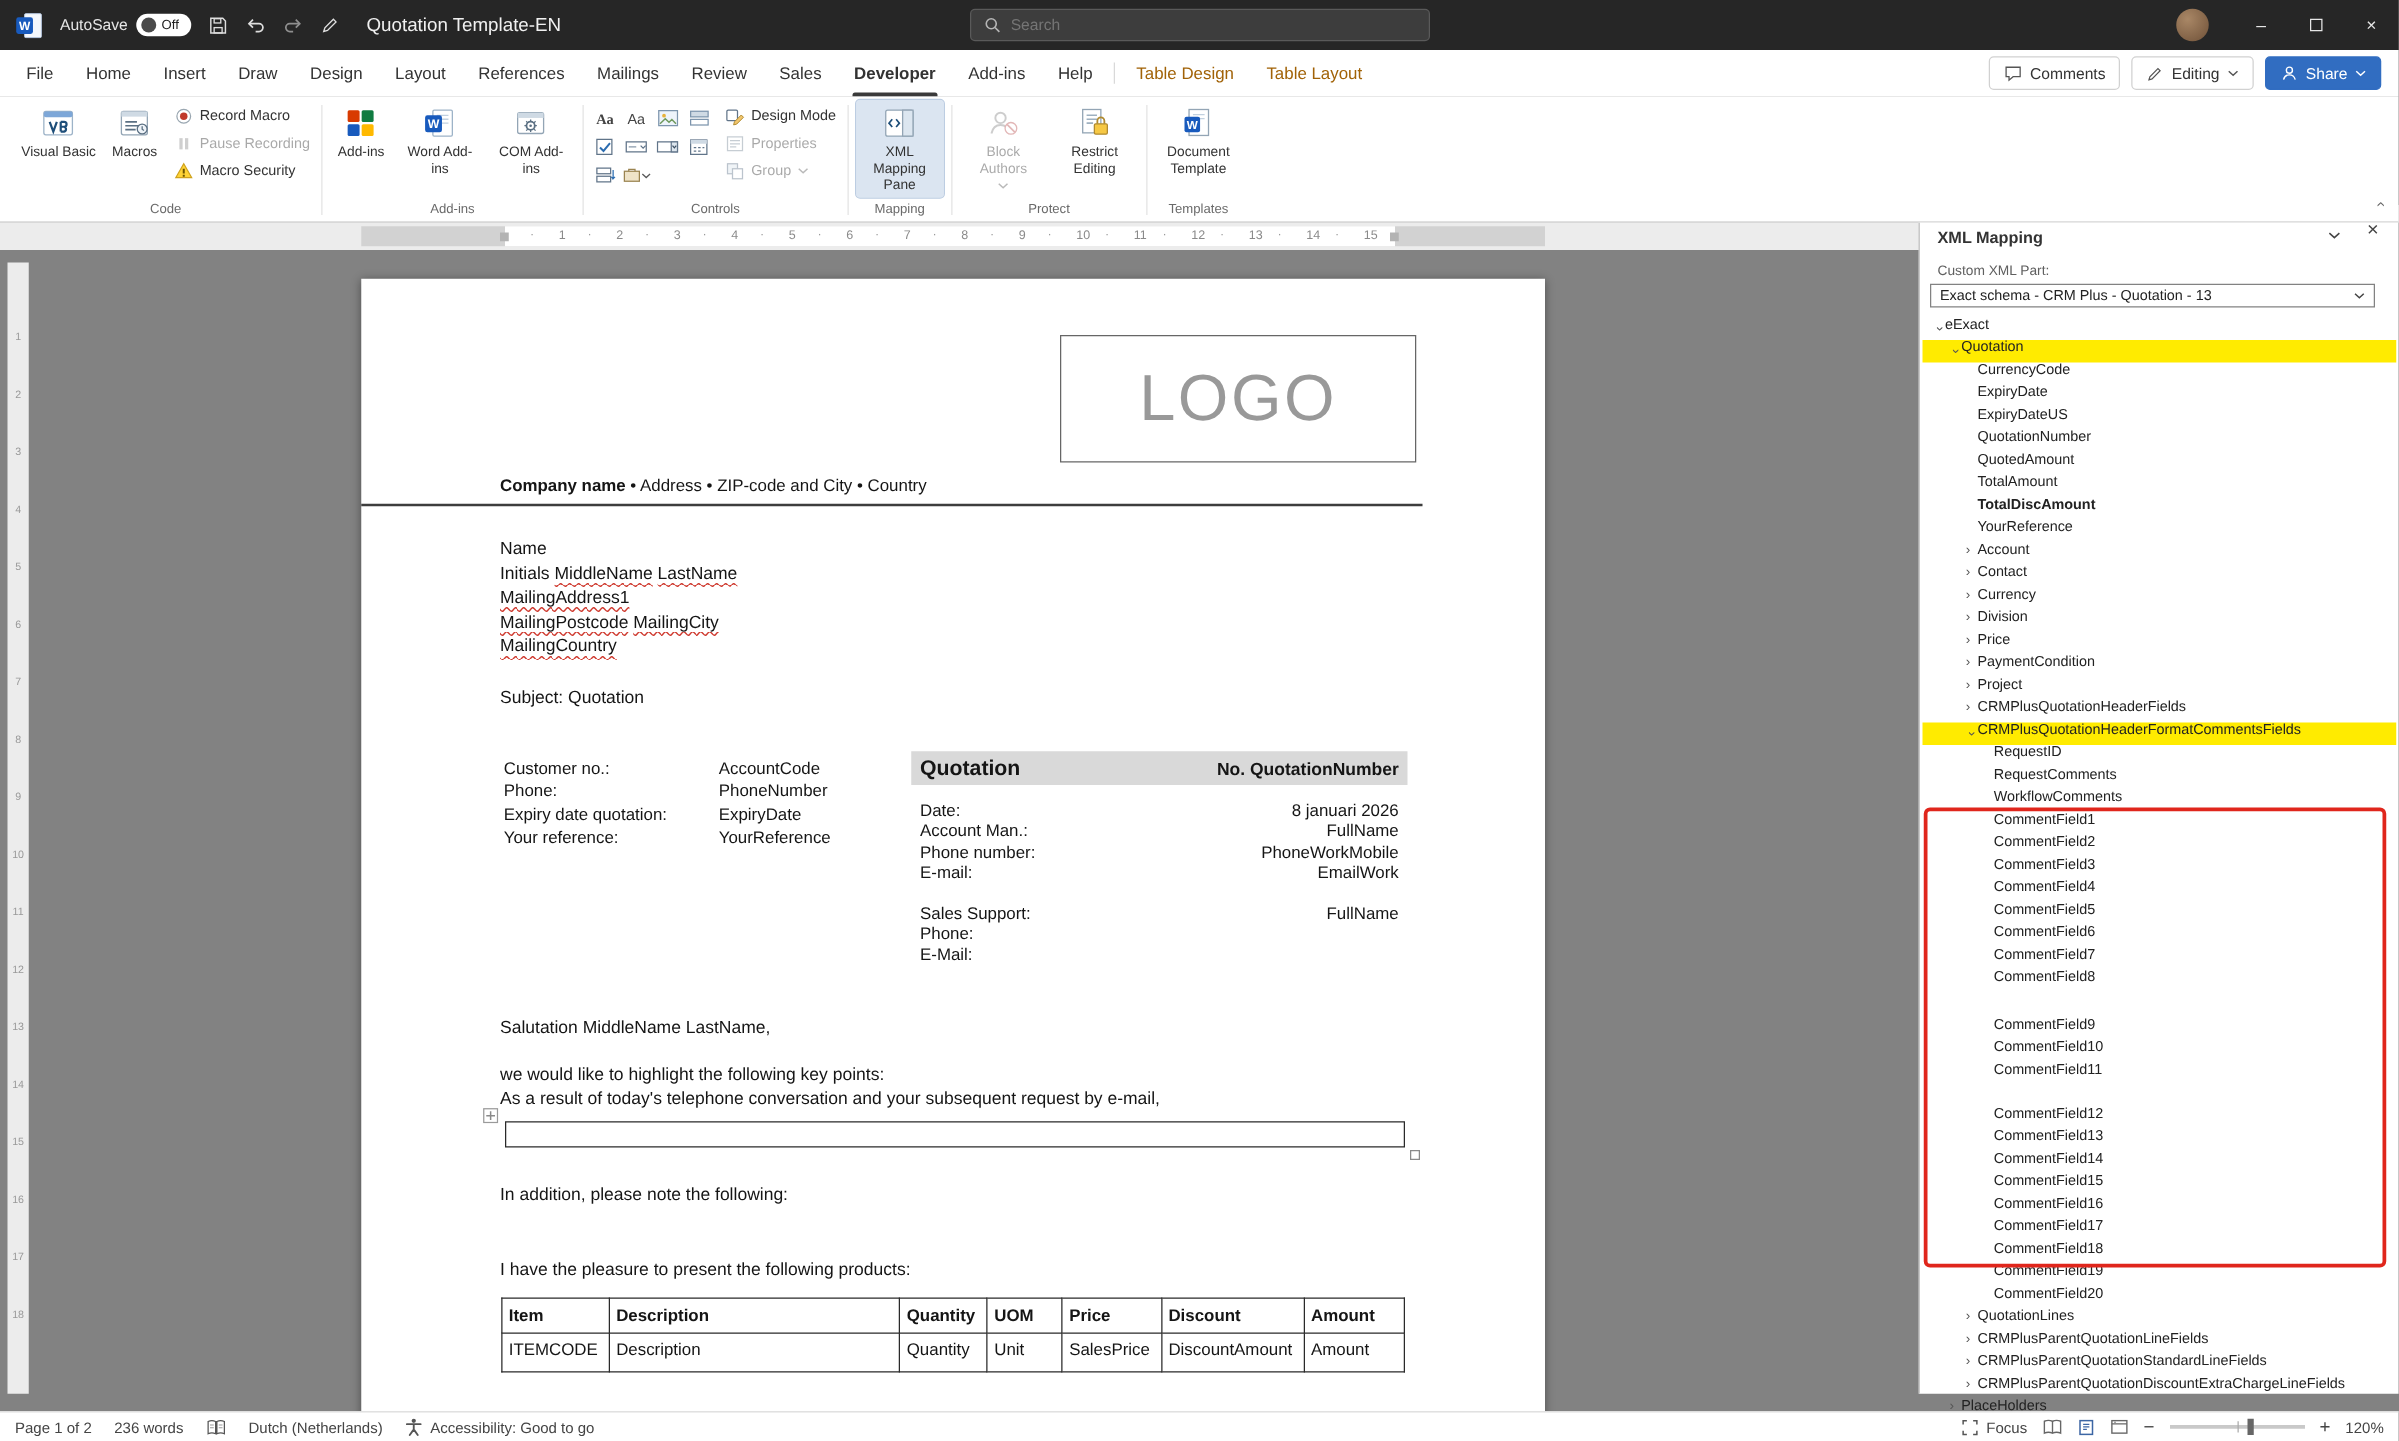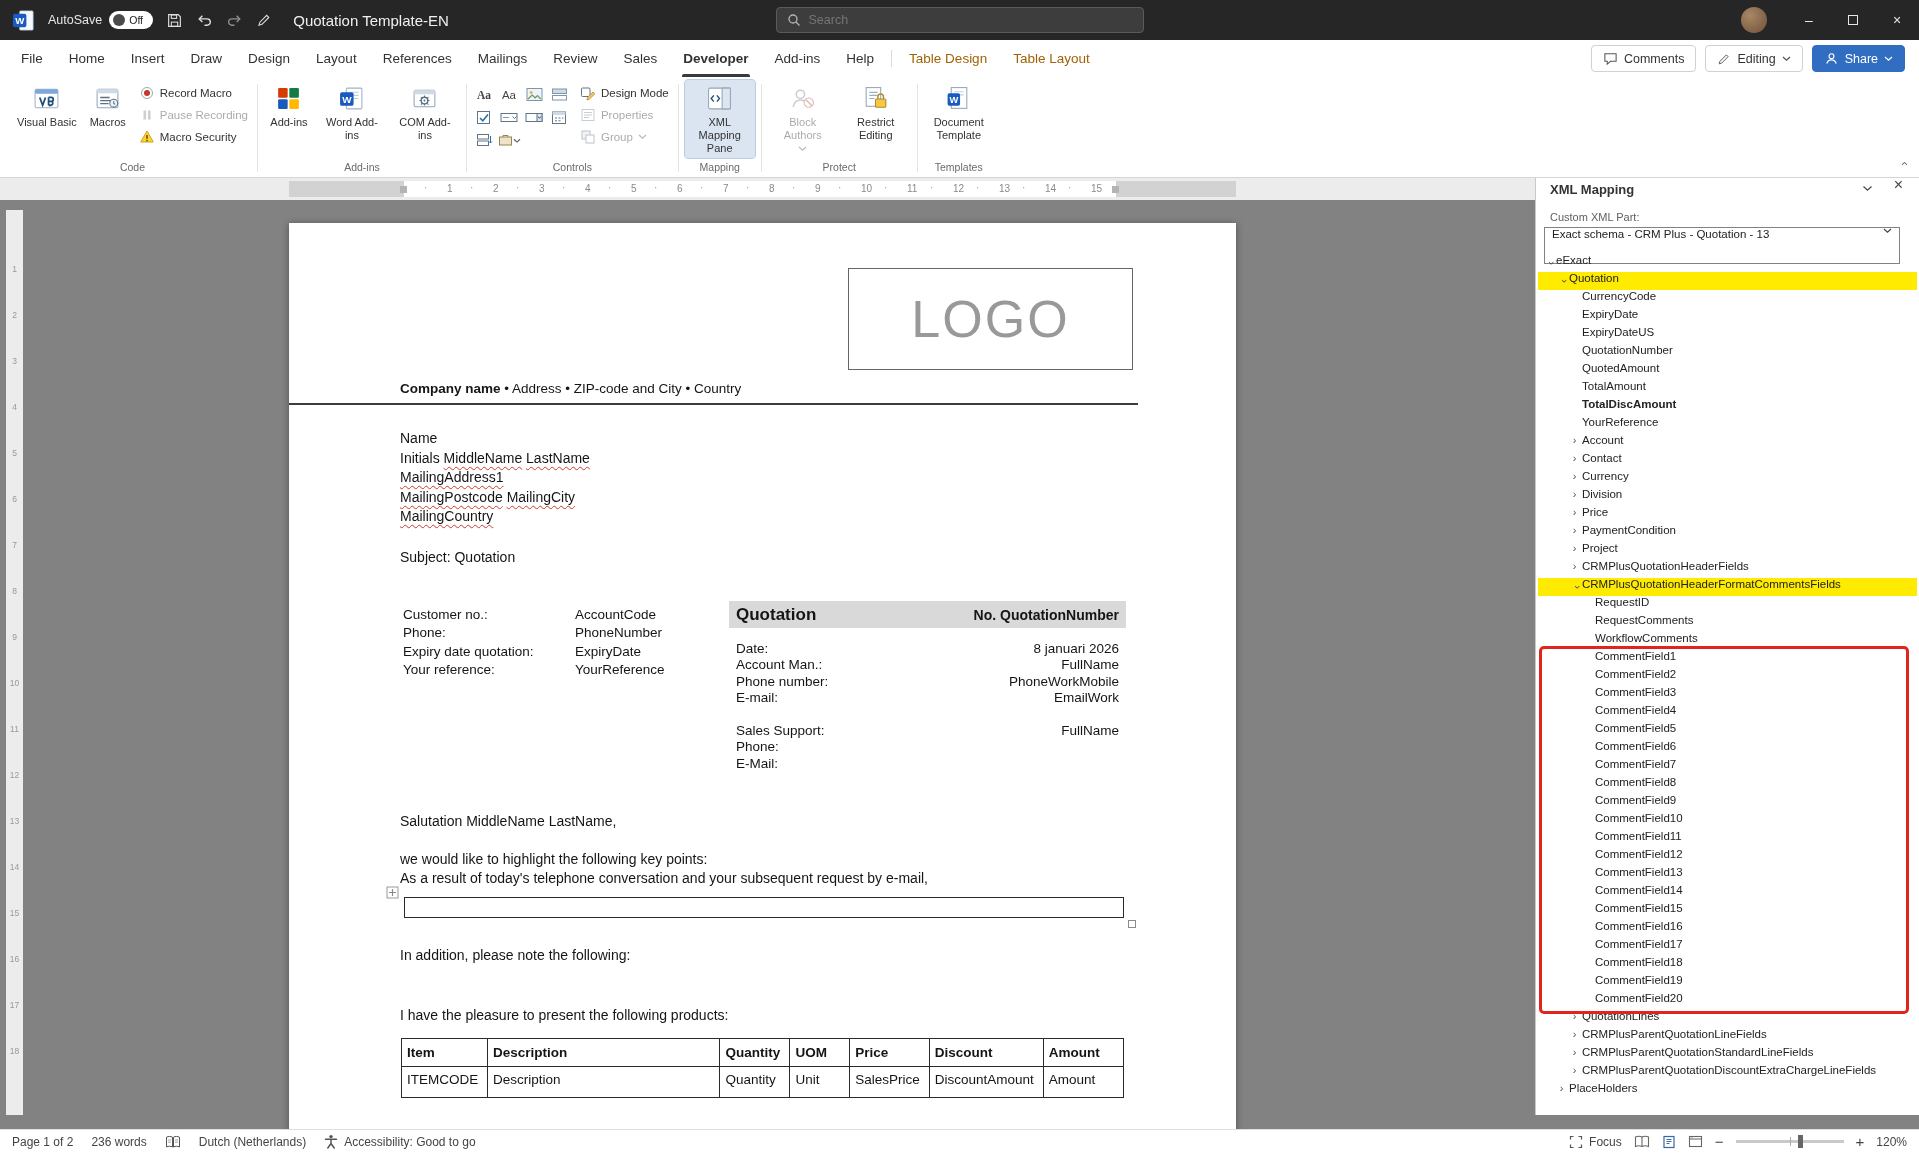--- a/index.html
+++ b/index.html
@@ -84,21 +84,21 @@
 .d-ptable{position:absolute;left:112px;top:815px;width:723px;border-collapse:collapse}
 .d-ptable th,.d-ptable td{border:1px solid #2a2a2a;font-size:13.5px;padding:3px 5px;text-align:left}
 .d-ptable th{font-weight:700;height:28px;vertical-align:middle}
 .d-ptable td{height:31px;vertical-align:top;padding-top:5px;font-weight:400}
 
 .xml-pane{position:absolute;top:164px;right:0;width:384px;height:951px;background:#fff;border-left:1px solid #c9c9c9;z-index:10}
 .xp-title{position:absolute;top:18px;left:14px;font-size:13px;font-weight:700;color:#333}
 .xp-chev{position:absolute;top:21px;right:46px}
 .xp-close{position:absolute;top:12px;right:16px;font-size:16px;color:#444}
 .xp-label{position:absolute;top:47px;left:14px;font-size:11px;color:#606060}
-.xp-select{position:absolute;top:63px;left:8px;width:356px;height:37px;border:1px solid #828282;background:#fff;display:flex;align-items:flex-start;padding:0 7px;font-size:11.5px;color:#222}
+.xp-select{position:absolute;top:63px;left:8px;width:356px;height:19px;border:1px solid #828282;background:#fff;display:flex;align-items:center;padding:0 7px;font-size:11.5px;color:#222}
 .xp-select .ddchev{margin-left:auto}
 .xp-tree{position:absolute;top:90px;left:2px;right:2px}
 .trow{height:18px;display:flex;font-size:11.5px;color:#222;white-space:nowrap}
 .tchev{width:13px;display:inline-flex;justify-content:center;color:#555;font-size:11px}
 .tchev.exp{transform:rotate(90deg)}
 .tlab{padding-left:1px}
 .redbox{position:absolute;left:1px;width:370px;border:3px solid #e0261c;border-radius:5px;pointer-events:none}
 
 .statusbar{position:absolute;bottom:0;left:0;right:0;height:24px;background:#fff;border-top:1px solid #dedede;display:flex;align-items:center;font-size:12px;color:#444;padding:0 12px;z-index:30}
 .sb-left{display:flex;align-items:center;gap:18px}
@@ -822,33 +822,33 @@
           <span class="tlab">CommentField6</span>
         </div>
         <div class="trow" style="padding-left: 43px;">
           <span class="tchev"></span>
           <span class="tlab">CommentField7</span>
         </div>
         <div class="trow" style="padding-left: 43px;">
           <span class="tchev"></span>
           <span class="tlab">CommentField8</span>
         </div>
-        <div class="trow" style="padding-left: 43px;">
+        <div class="trow" style="padding-left: 43px; margin-top: 20px;">
           <span class="tchev"></span>
           <span class="tlab">CommentField9</span>
         </div>
         <div class="trow" style="padding-left: 43px;">
           <span class="tchev"></span>
           <span class="tlab">CommentField10</span>
         </div>
         <div class="trow" style="padding-left: 43px;">
           <span class="tchev"></span>
           <span class="tlab">CommentField11</span>
         </div>
-        <div class="trow" style="padding-left: 43px;">
+        <div class="trow" style="padding-left: 43px; margin-top: 17px;">
           <span class="tchev"></span>
           <span class="tlab">CommentField12</span>
         </div>
         <div class="trow" style="padding-left: 43px;">
           <span class="tchev"></span>
           <span class="tlab">CommentField13</span>
         </div>
         <div class="trow" style="padding-left: 43px;">
           <span class="tchev"></span>
           <span class="tlab">CommentField14</span>

